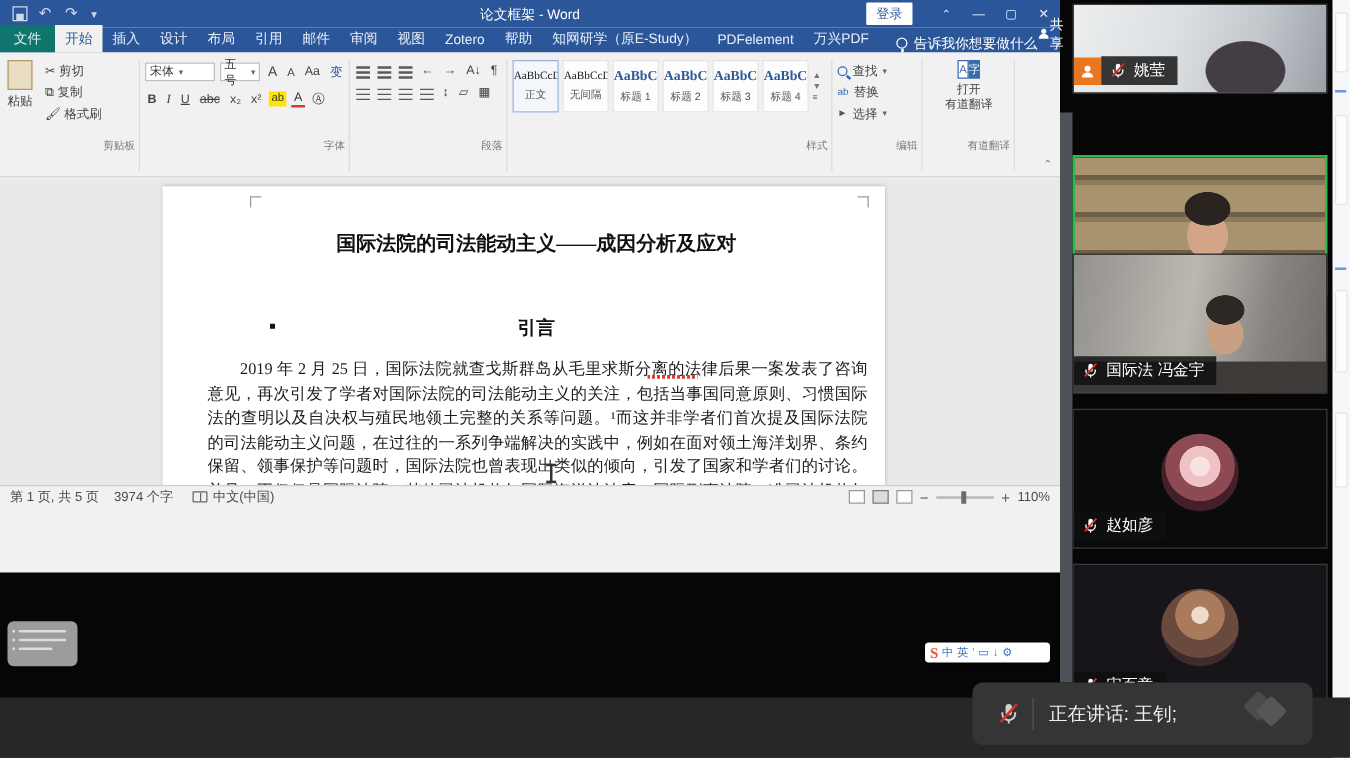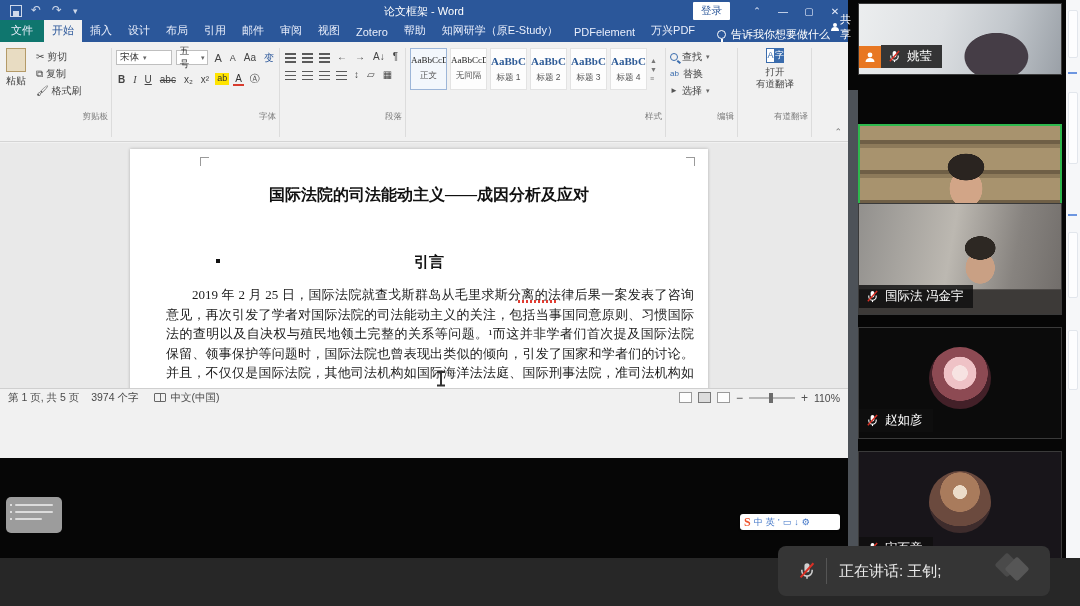--- a/index.html
+++ b/index.html
@@ -331,20 +331,21 @@
       <div id="page">
         <span class="cropmark tl"></span>
         <span class="cropmark tr"></span>
         <div id="doc-title">国际法院的司法能动主义——成因分析及应对</div>
         <span id="doc-bullet"></span>
         <div id="doc-heading">引言</div>
         <div id="doc-body">
           <div class="dline first">2019 年 2 月 25 日，国际法院就查戈斯群岛从毛里求斯分离的法律后果一案发表了咨询</div>
           <div class="dline">意见，再次引发了学者对国际法院的司法能动主义的关注，包括当事国同意原则、习惯国际</div>
           <div class="dline">法的查明以及自决权与殖民地领土完整的关系等问题。¹而这并非学者们首次提及国际法院</div>
+          <div class="dline">的司法能动主义问题，在过往的一系列争端解决的实践中，例如在面对领土海洋划界、条约</div>
           <div class="dline">保留、领事保护等问题时，国际法院也曾表现出类似的倾向，引发了国家和学者们的讨论。</div>
           <div class="dline">并且，不仅仅是国际法院，其他司法机构如国际海洋法法庭、国际刑事法院，准司法机构如</div>
 
         </div>
         <span id="squiggle"></span>
         <span id="ibeam"></span>
       </div>
     </div>
 
     <div id="statusbar" class="abs">

